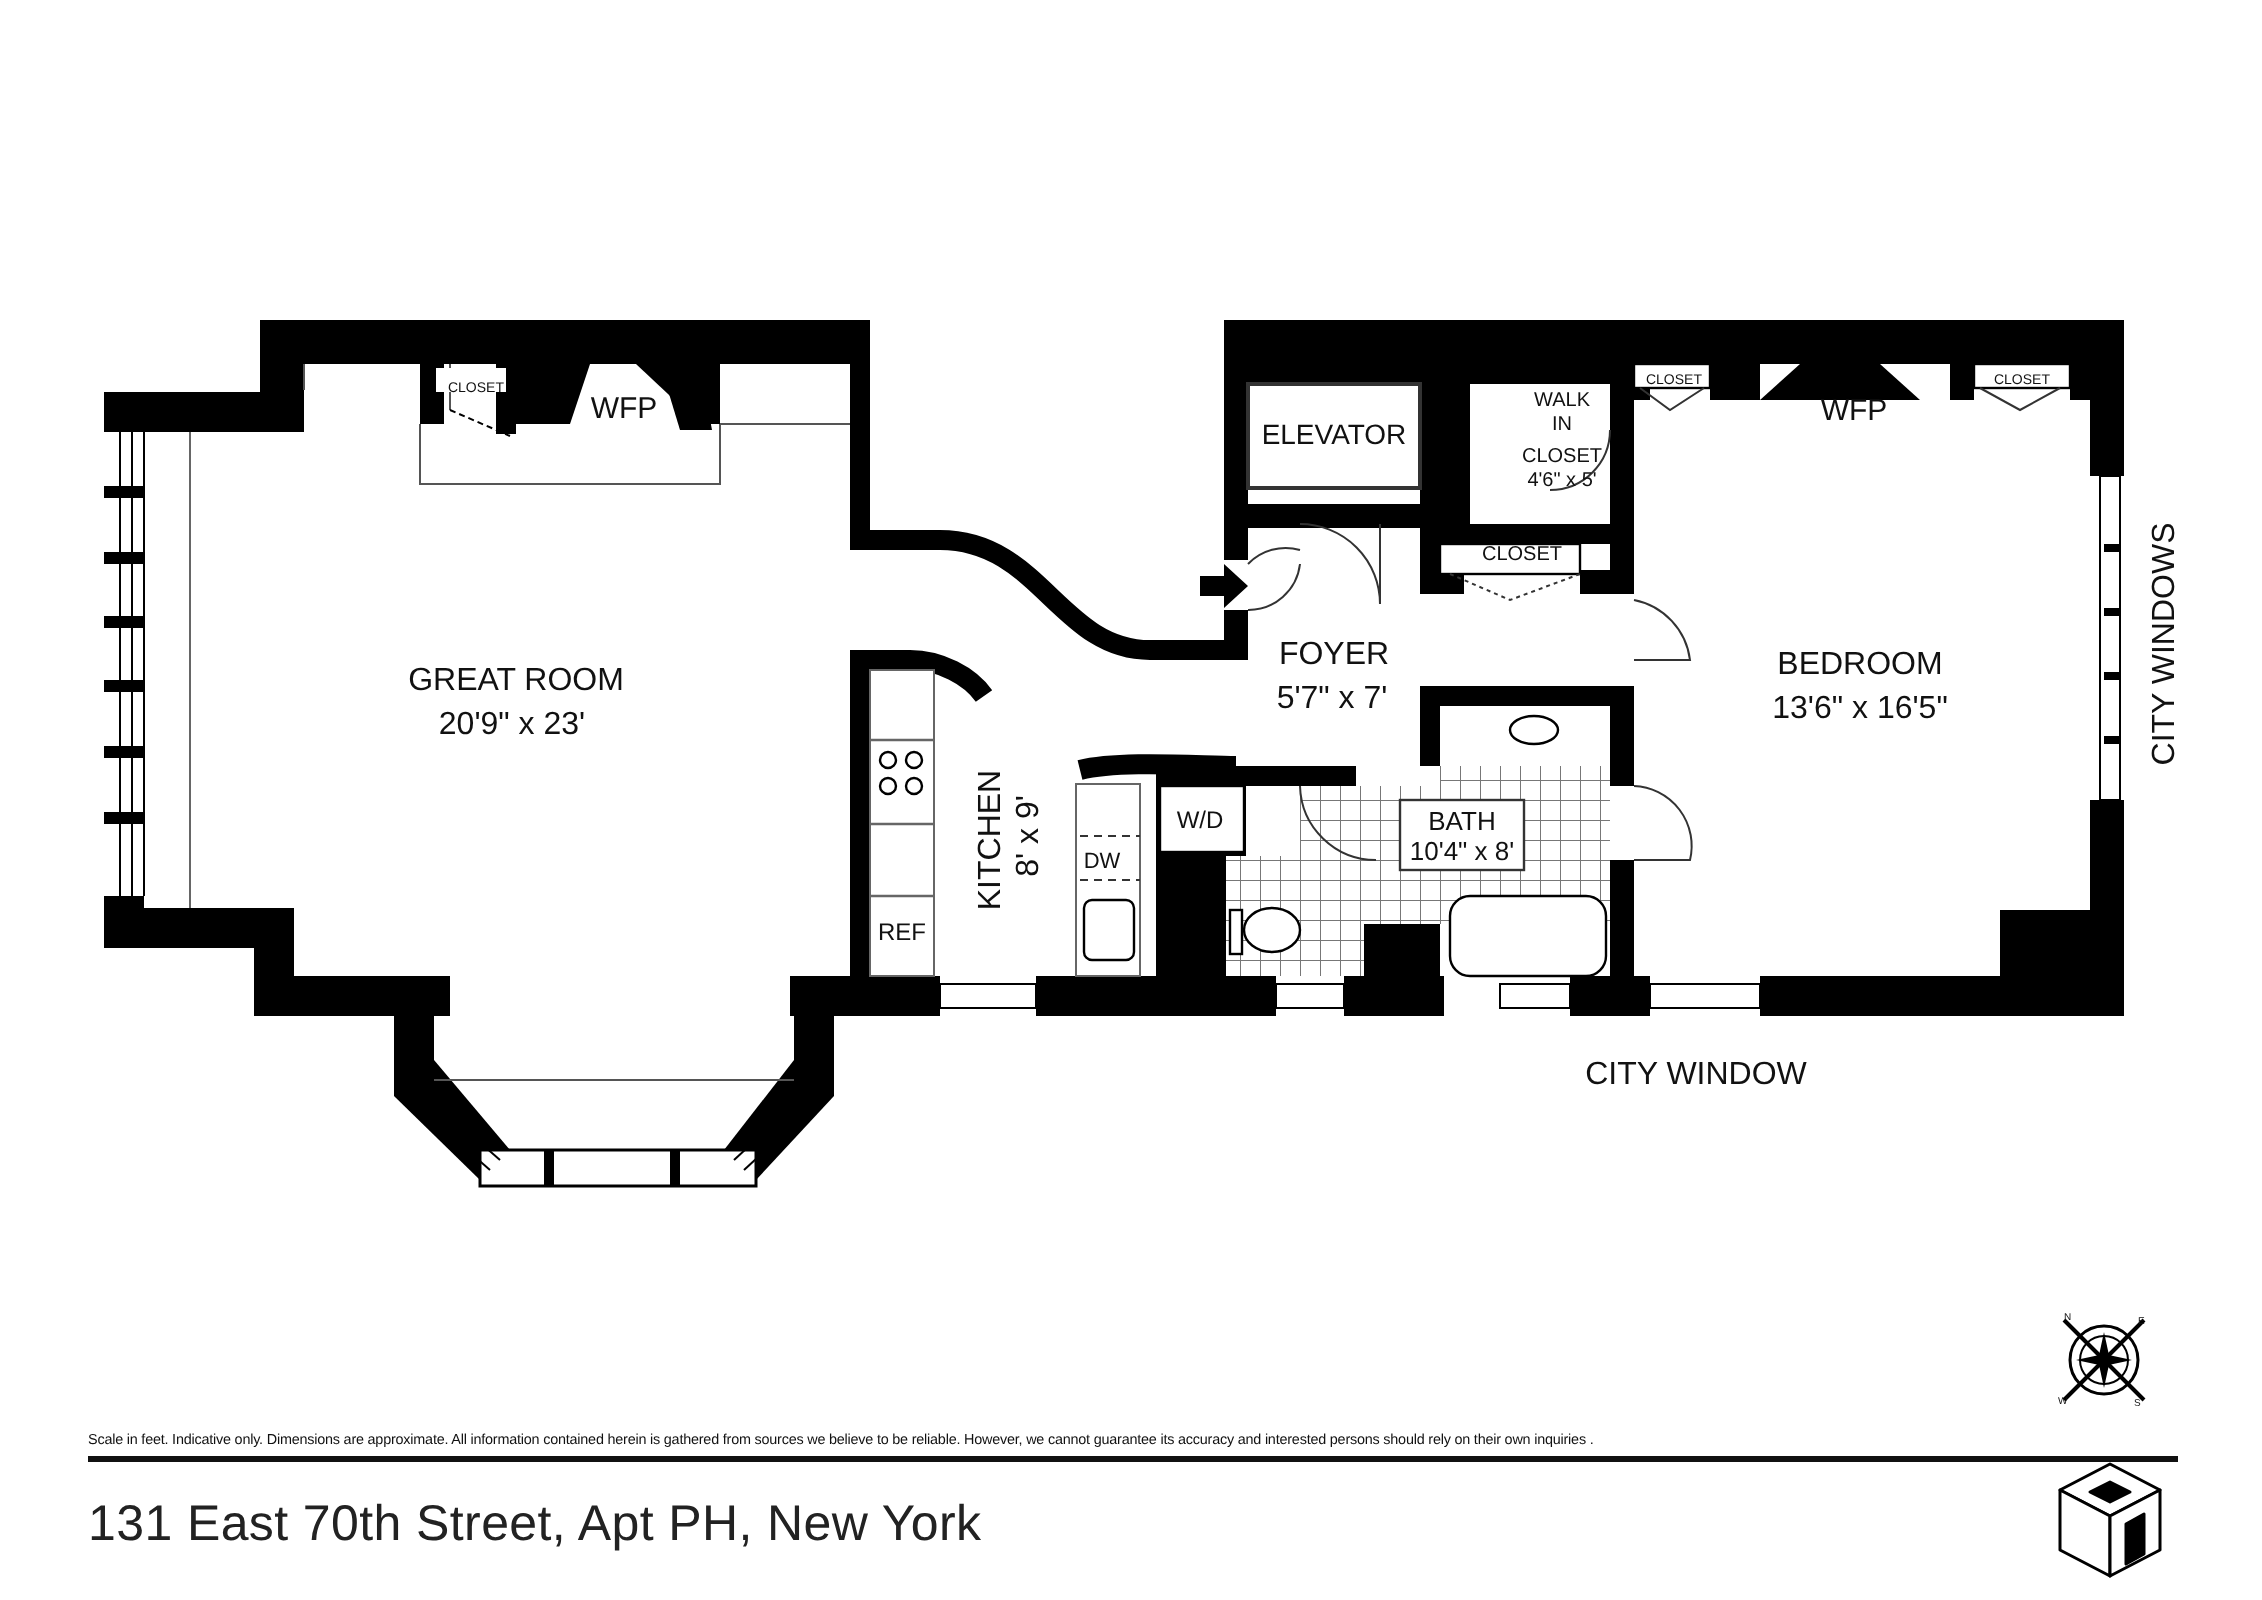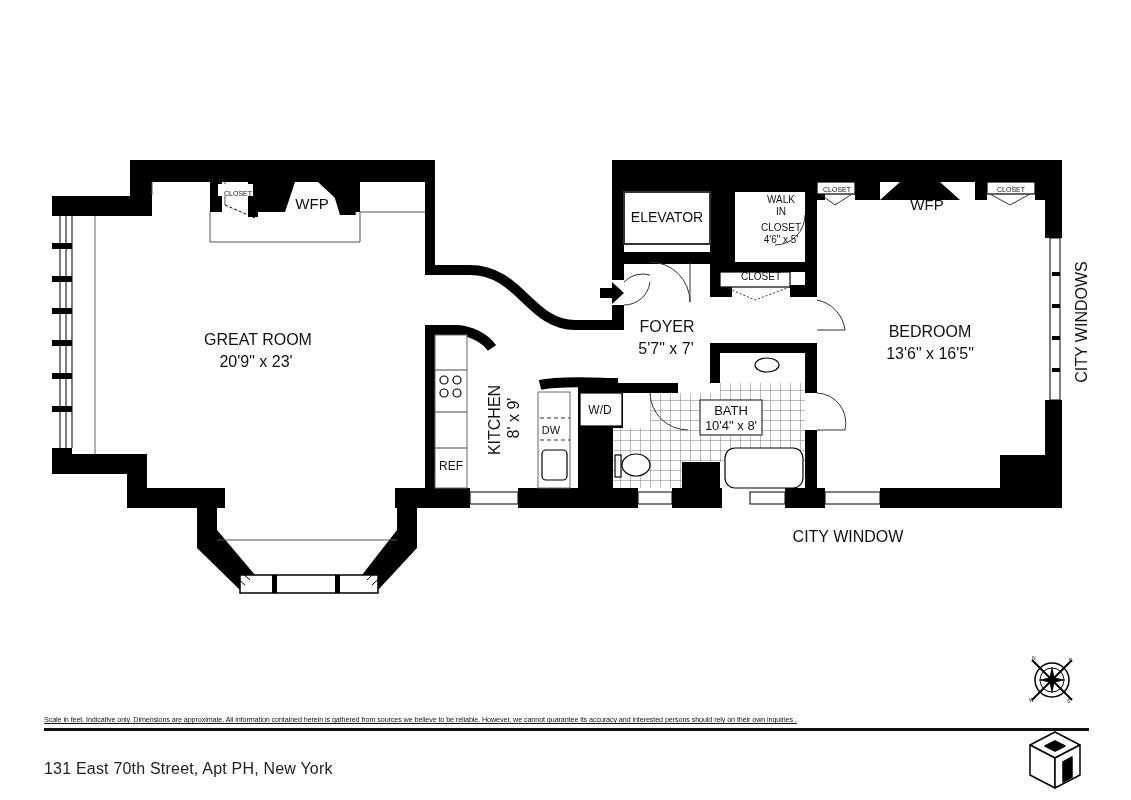--- a/index.html
+++ b/index.html
@@ -1,21 +1,21 @@
 <!DOCTYPE html>
 <html><head>
 <meta charset="utf-8">
 <style>
   html, body { margin: 0; padding: 0; background: #ffffff; }
   body { width: 1131px; height: 800px; position: relative; overflow: hidden; font-family: "Liberation Sans", sans-serif; }
   svg { position: absolute; left: 0; top: 0; }
   .lbl { font-family: "Liberation Sans", sans-serif; fill: #111; }
-  .disclaimer { position: absolute; left: 44px; top: 715px; width: 1045px; font-size: 7.2px; color: #111; white-space: nowrap; letter-spacing: -0.1px; text-decoration: underline; }
+  .disclaimer { position: absolute; left: 44px; top: 715px; width: 1045px; font-size: 7.2px; color: #111; white-space: nowrap; letter-spacing: -0.1px; }
   .rule { position: absolute; left: 44px; top: 728px; width: 1045px; height: 3px; background: #111; }
-  .address { position: absolute; left: 44px; top: 748px; font-size: 16px; color: #222; letter-spacing: 0.2px; margin-top: 12px; }
+  .address { position: absolute; left: 44px; top: 748px; font-size: 25px; color: #222; letter-spacing: 0.2px; }
 </style>
 </head>
 <body>
 
 <svg width="1131" height="800" viewBox="0 0 1131 800">
   <g fill="#000" stroke="none">
 
     <rect x="130" y="160" width="305" height="22"></rect>
     <rect x="130" y="160" width="22" height="56"></rect>
     <rect x="52" y="196" width="100" height="20"></rect>

